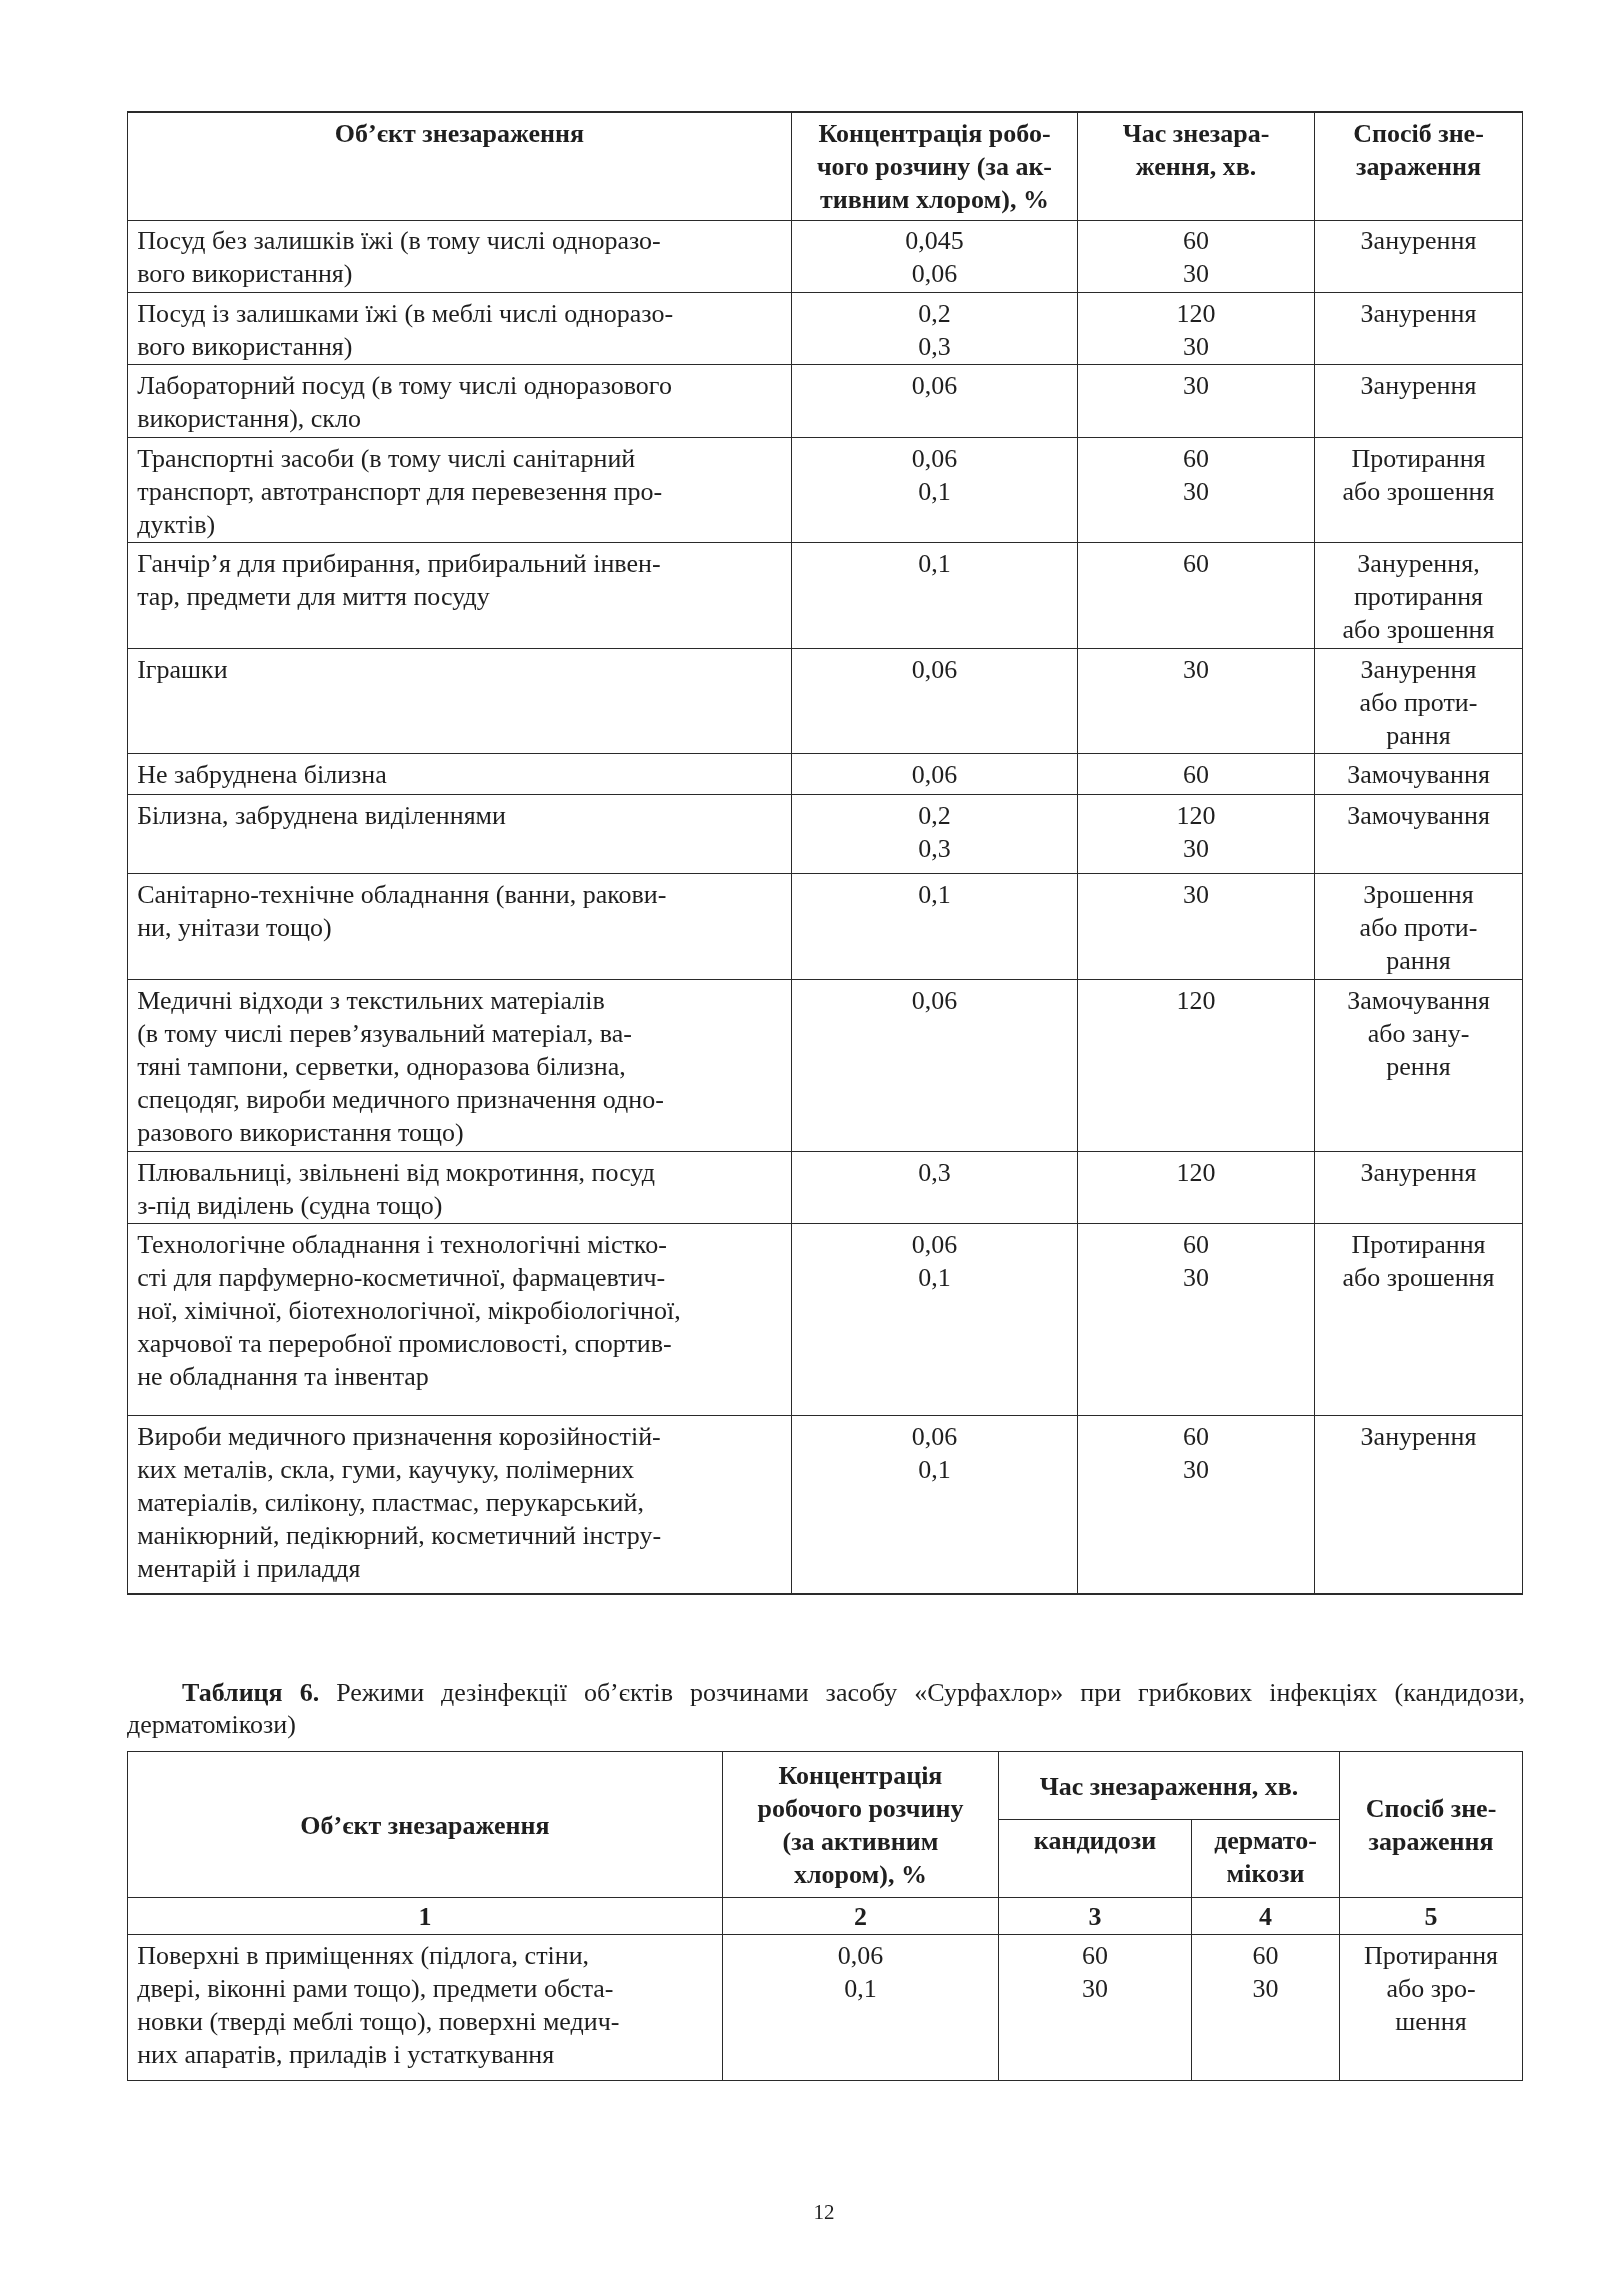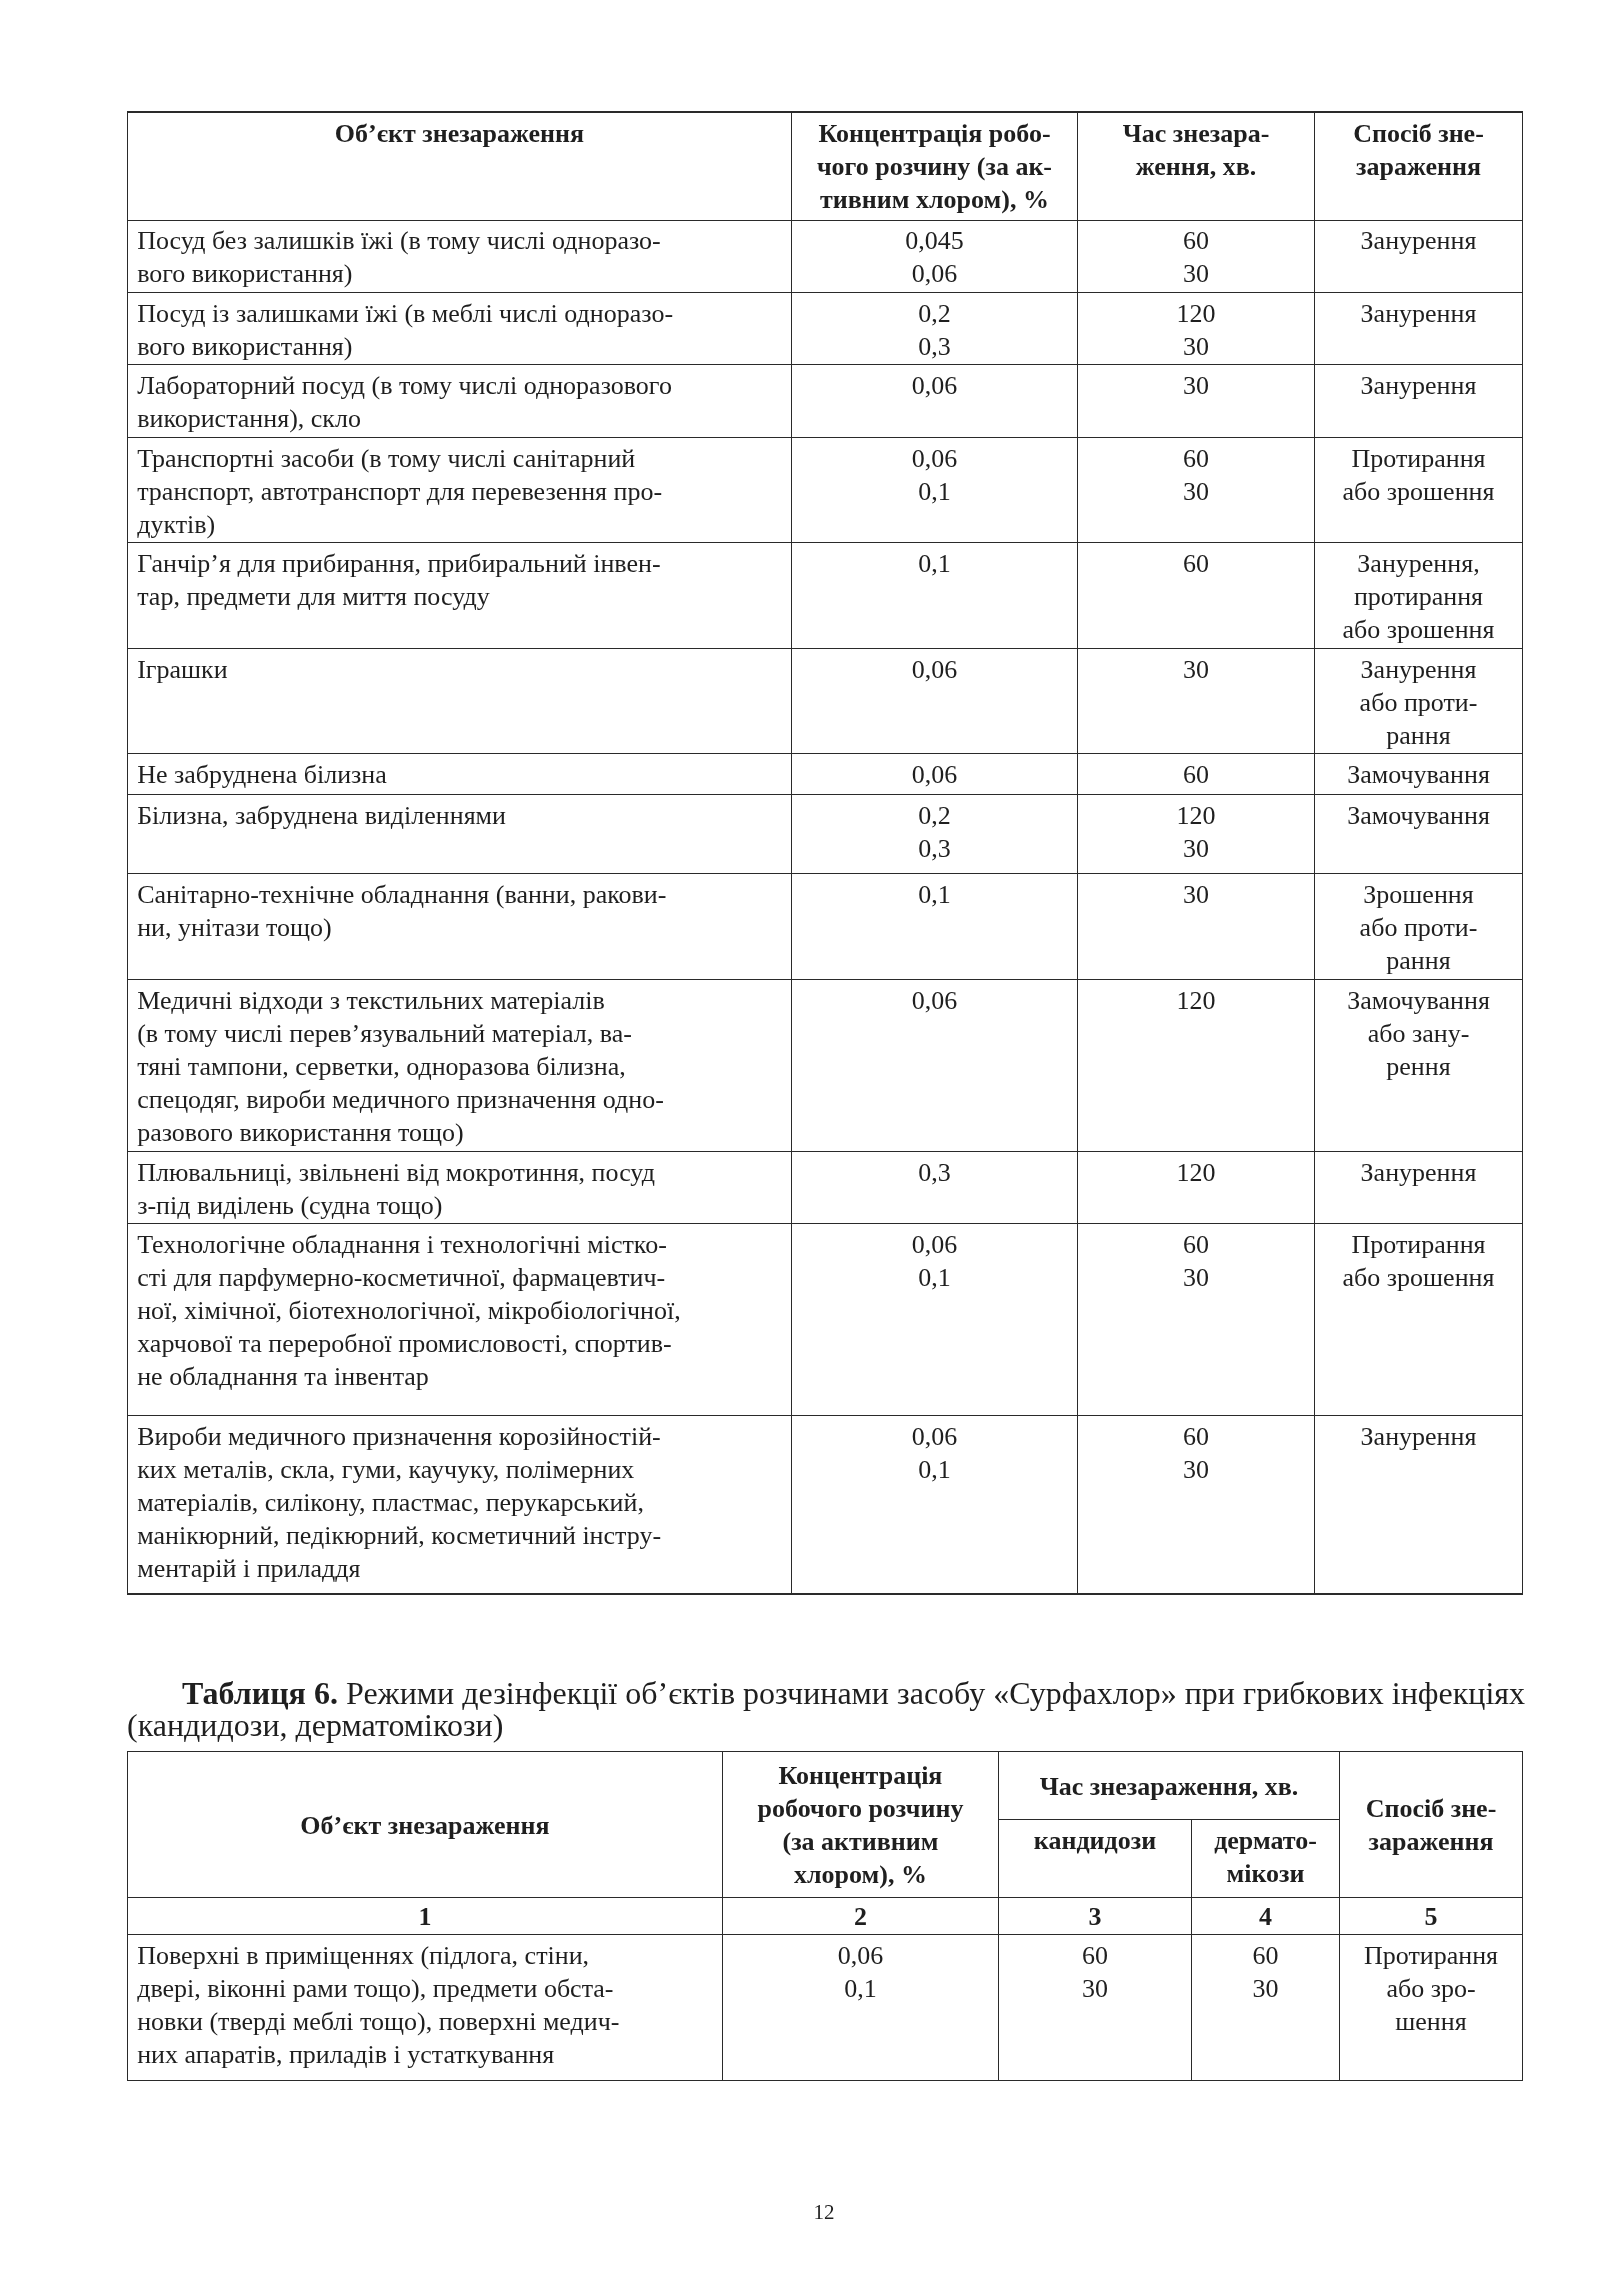--- a/index.html
+++ b/index.html
@@ -24,21 +24,21 @@
   table.t td.c { text-align: center; }
   .line { display: block; white-space: nowrap; }
 
   #table5 { left: 110px; top: 111px; width: 1395px; border-top: 2.8px solid #2a2a2a; border-bottom: 2.8px solid #2a2a2a; }
   #table6 { left: 110px; top: 1751px; width: 1395px; }
   #table6 th { vertical-align: middle; }
   #table6 tr.nums td { text-align: center; font-weight: bold; vertical-align: middle; padding: 0; }
 
   .caption {
     position: absolute; left: 110px; top: 1677px; width: 1398px;
-    font-size: 32px; line-height: 32px; text-align: justify;
+    font-size: 26px; line-height: 32px; text-align: justify;
     text-indent: 55px;
   }
   .caption b { font-weight: bold; }
 
   .page-number {
     position: absolute; left: 0; width: 1614px; top: 2198px;
     text-align: center; font-size: 21px; line-height: 29.5px;
   }
 </style>
 </head>

